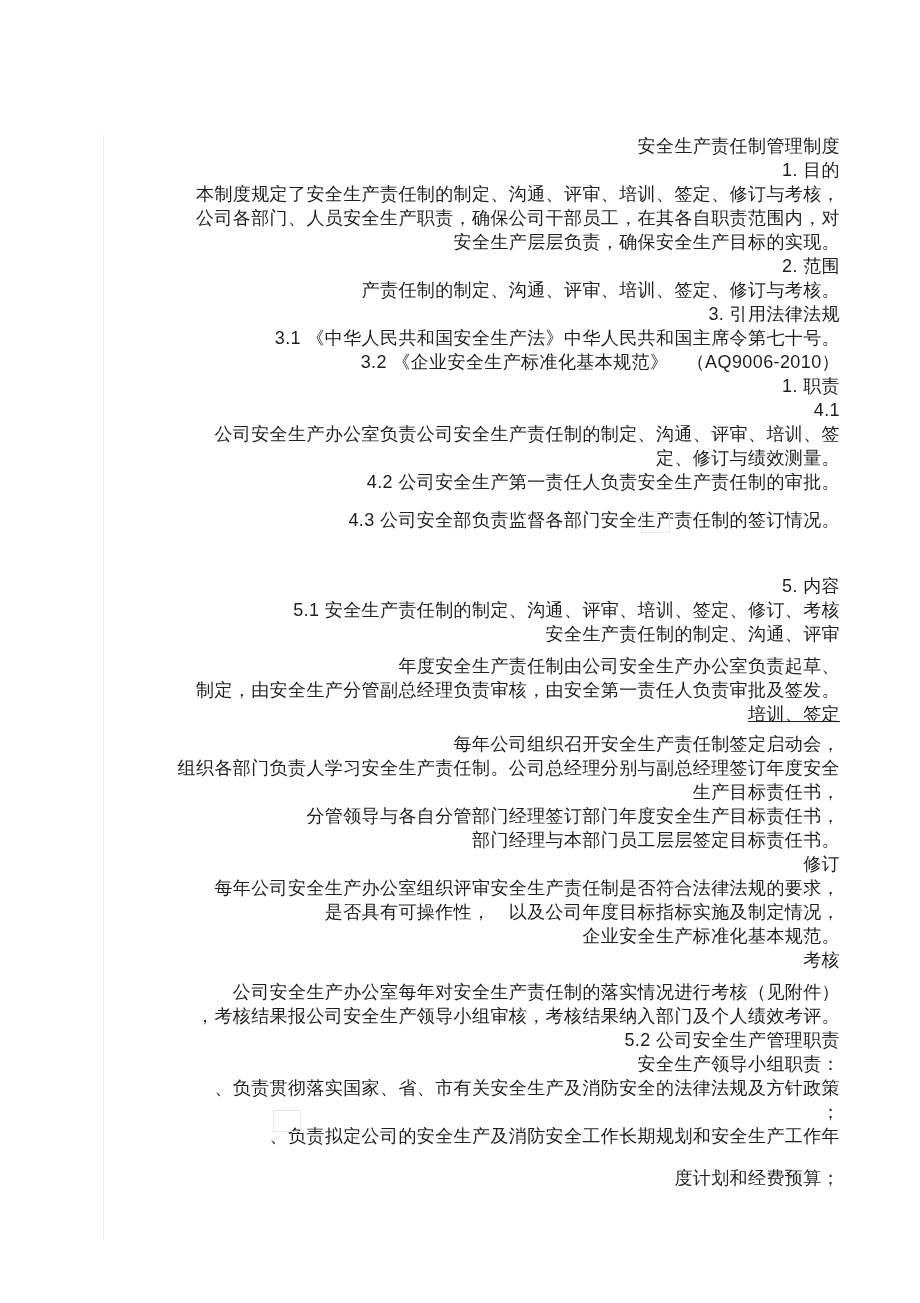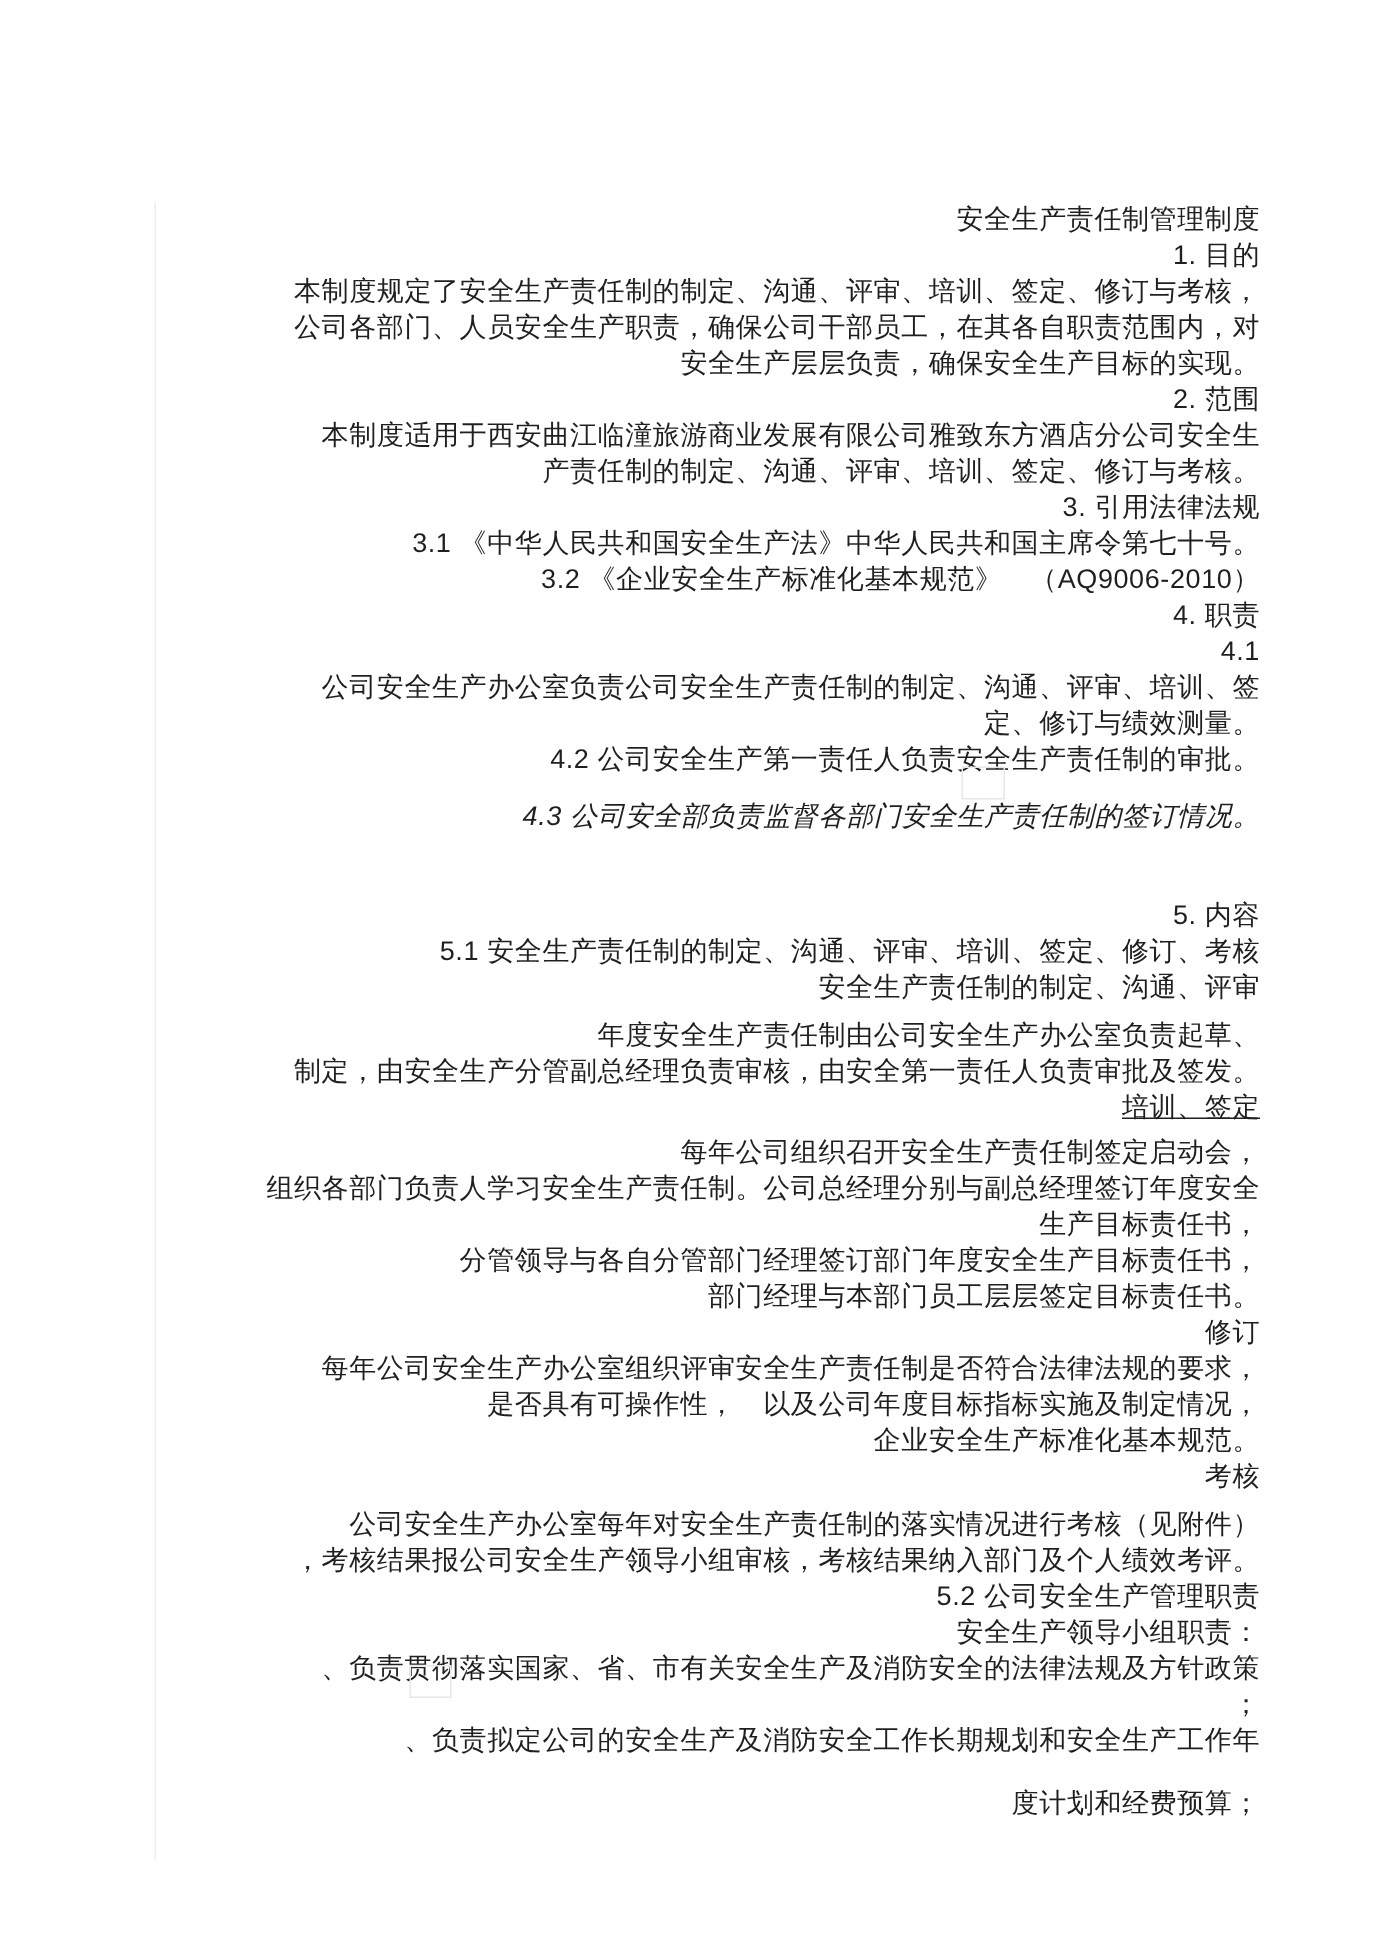--- a/index.html
+++ b/index.html
@@ -30,21 +30,21 @@
   }
   .line {
     font-size: 18px;
     line-height: 24px;
     letter-spacing: 0.4px;
     color: var(--text);
     white-space: pre;
   }
   .mt4  { margin-top: 8px; }
   .mt6  { margin-top: 6px; }
-  .mt14 { margin-top: 14px; font-style: italic; }
+  .mt14 { margin-top: 14px; }
   .mt18 { margin-top: 18px; }
   .mt42 { margin-top: 42px; }
   .indent2 { padding-left: 40px; text-decoration: underline; }
   .guide-line {
     position: absolute;
     left: 103px;
     top: 135px;
     width: 1px;
     height: 1105px;
     background: var(--guide-line);
@@ -64,26 +64,25 @@
 
   <div class="guide-line"></div>
 
   <div class="content">
     <div class="line">安全生产责任制管理制度</div>
     <div class="line">1. 目的</div>
     <div class="line">本制度规定了安全生产责任制的制定、沟通、评审、培训、签定、修订与考核，</div>
     <div class="line">公司各部门、人员安全生产职责，确保公司干部员工，在其各自职责范围内，对</div>
     <div class="line">安全生产层层负责，确保安全生产目标的实现。</div>
     <div class="line">2. 范围</div>
-    <div class="line">本制度适用于西安曲江临潼旅游商业发展有限公司雅致东方酒店分公司安全生</div>
     <div class="line">产责任制的制定、沟通、评审、培训、签定、修订与考核。</div>
     <div class="line">3. 引用法律法规</div>
     <div class="line">3.1 《中华人民共和国安全生产法》中华人民共和国主席令第七十号。</div>
     <div class="line">3.2 《企业安全生产标准化基本规范》　（AQ9006-2010）</div>
-    <div class="line">4. 职责</div>
+    <div class="line">1. 职责</div>
     <div class="line">4.1</div>
     <div class="line">公司安全生产办公室负责公司安全生产责任制的制定、沟通、评审、培训、签</div>
     <div class="line">定、修订与绩效测量。</div>
     <div class="line">4.2 公司安全生产第一责任人负责安全生产责任制的审批。</div>
     <div class="line mt14">4.3 公司安全部负责监督各部门安全生产责任制的签订情况。</div>
     <div class="line mt42">5. 内容</div>
     <div class="line">5.1 安全生产责任制的制定、沟通、评审、培训、签定、修订、考核</div>
     <div class="line">安全生产责任制的制定、沟通、评审</div>
     <div class="line mt4">年度安全生产责任制由公司安全生产办公室负责起草、</div>
     <div class="line">制定，由安全生产分管副总经理负责审核，由安全第一责任人负责审批及签发。</div>

